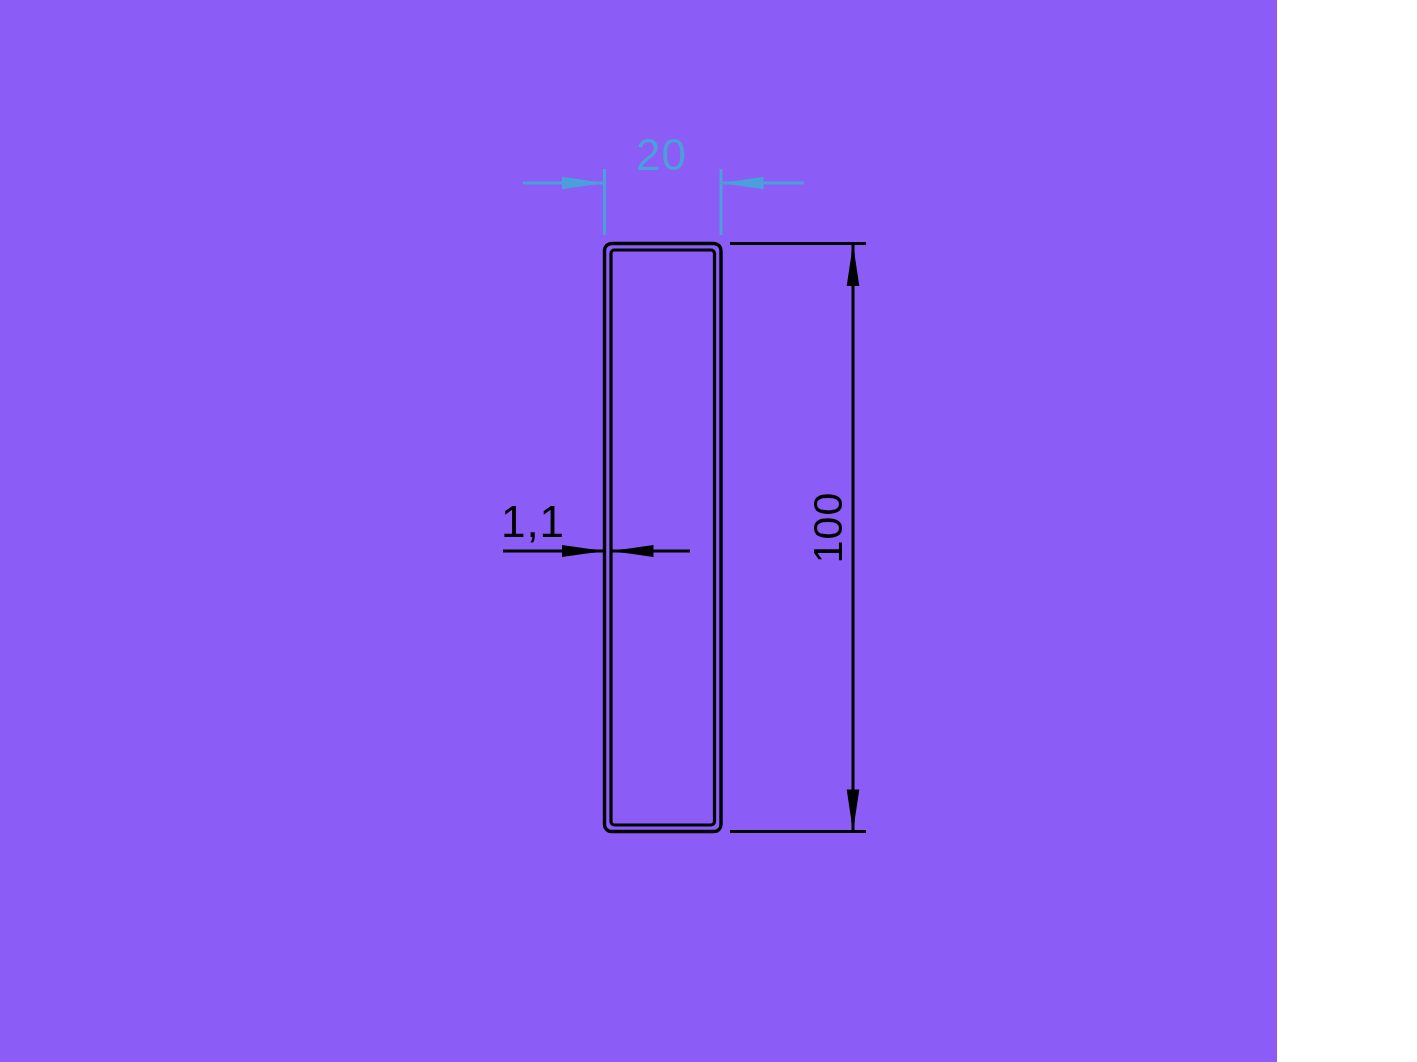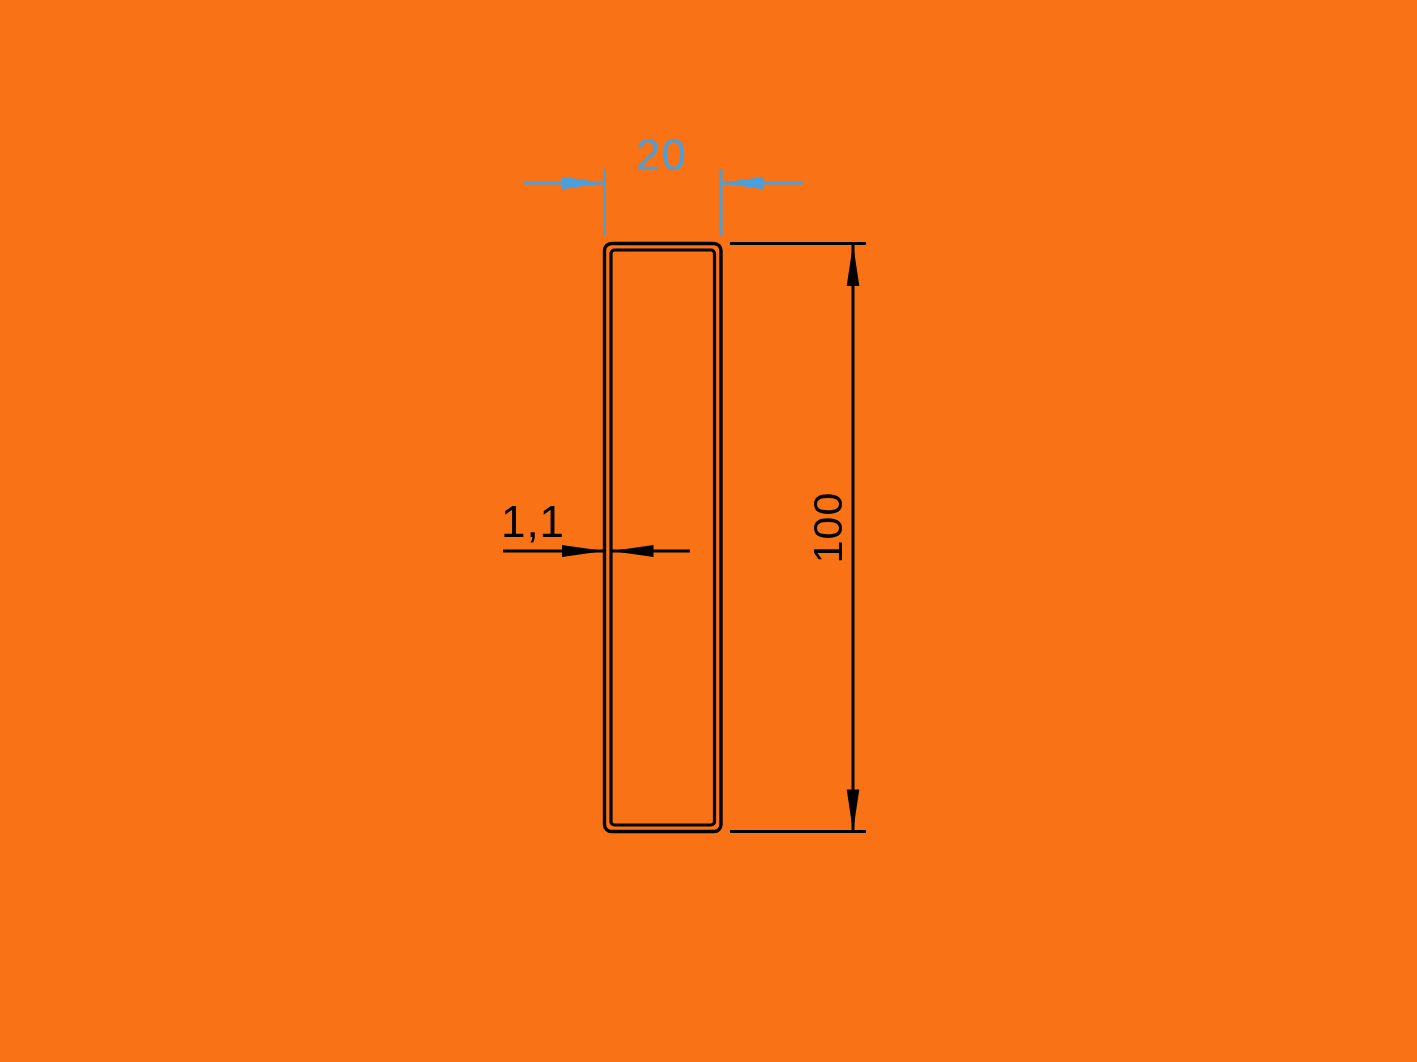--- a/index.html
+++ b/index.html
@@ -2,23 +2,23 @@
 <html><head>
 <meta charset="utf-8">
 <style>
   html, body {
     margin: 0;
     padding: 0;
     background: #ffffff;
   }
   .stage {
     position: relative;
-    width: 1417px;
+    width: 1277px;
     height: 1062px;
-    background: #f97316;
+    background: #8b5cf6;
     overflow: hidden;
   }
   svg.drawing {
     position: absolute;
     left: 0;
     top: 0;
     width: 1417px;
     height: 1062px;
     display: block;
   }

